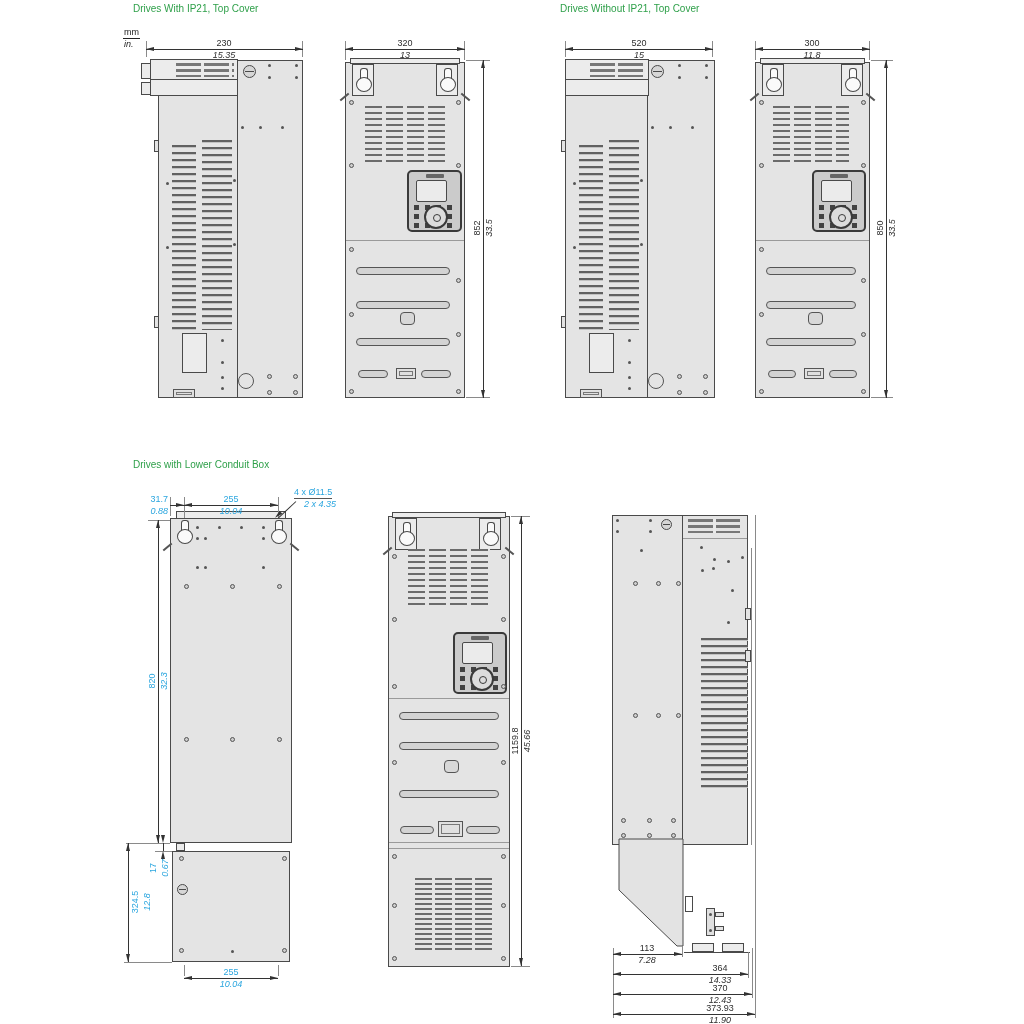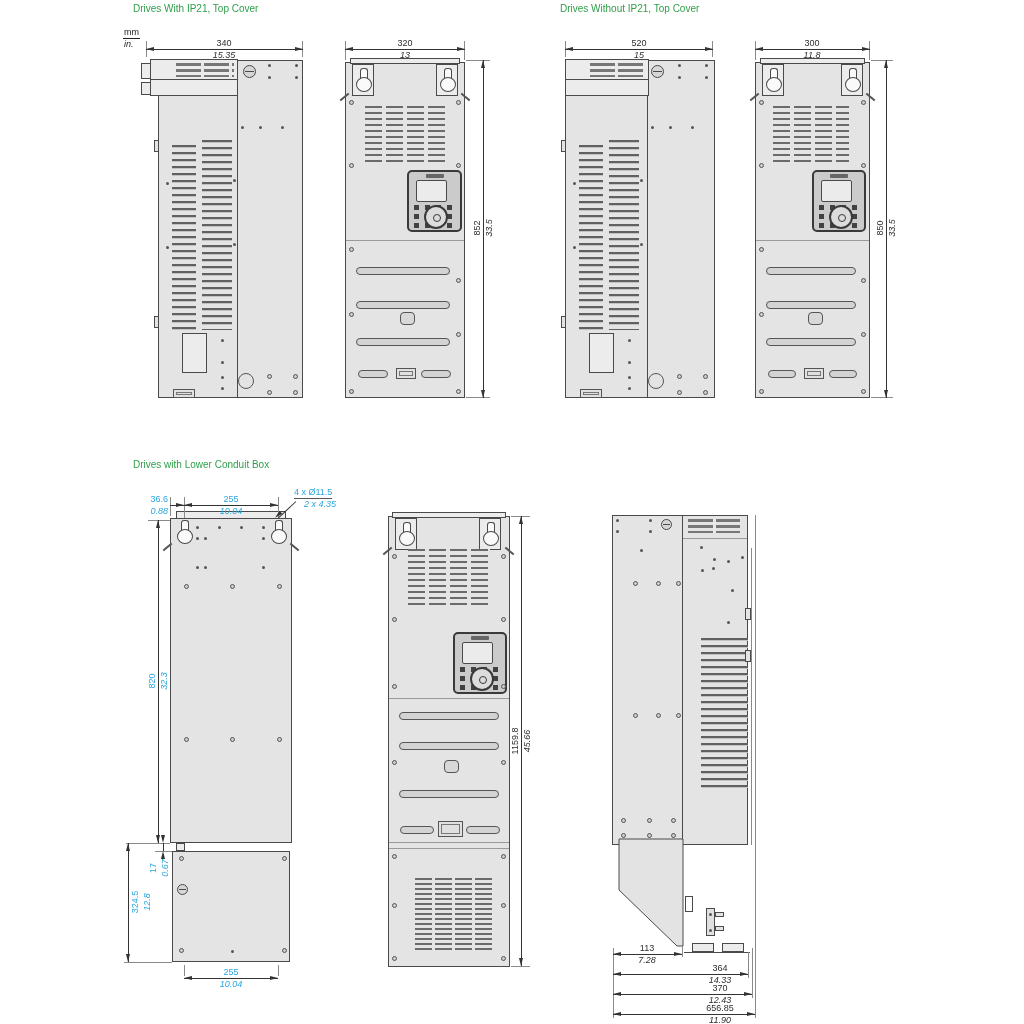--- a/index.html
+++ b/index.html
@@ -99,21 +99,21 @@
 <div class="conn" style="left:173px;top:389px;width:22px;height:9px"></div>
 <div class="p" style="left:154px;top:140px;width:5px;height:12px"></div>
 <div class="p" style="left:154px;top:316px;width:5px;height:12px"></div>
 
 <div class="lv ext" style="left:146px;top:41px;height:16px"></div>
 <div class="lv ext" style="left:302px;top:41px;height:16px"></div>
 <div class="lh dim" style="left:146px;top:49px;width:157px"></div>
 <div class="al" style="left:146px;top:47px"></div>
 <div class="ar" style="left:295px;top:47px"></div>
 <div class="dl" style="left:199px;top:38px">
-  <span class="mm">340</span>
+  <span class="mm">230</span>
   <span class="in">15.35</span>
 </div>
 
 <div class="p" style="left:345px;top:62px;width:120px;height:336px"></div>
 <div class="p pl" style="left:350px;top:58px;width:110px;height:6px"></div>
 <div class="p pl" style="left:352px;top:64px;width:22px;height:32px"></div>
 <div class="p pl" style="left:436px;top:64px;width:22px;height:32px"></div>
 <div class="kh" style="left:356px;top:68px"></div>
 <div class="kh" style="left:440px;top:68px"></div>
 <div class="tick" style="left:339px;top:96px;transform:rotate(-40deg)"></div>
@@ -291,21 +291,21 @@
 <div class="d" style="left:179px;top:948px"></div>
 <div class="d" style="left:282px;top:948px"></div>
 <div class="ds" style="left:231px;top:950px"></div>
 
 <div class="lv ext" style="left:170px;top:497px;height:19px"></div>
 <div class="lv ext" style="left:184px;top:497px;height:21px"></div>
 <div class="lv ext" style="left:278px;top:497px;height:21px"></div>
 <div class="lh dim" style="left:170px;top:505px;width:14px"></div>
 <div class="ar" style="left:176px;top:503px"></div>
 <div class="dl dr cyan" style="left:134px;top:494px">
-  <span class="mm">36.6</span>
+  <span class="mm">31.7</span>
   <span class="in">0.88</span>
 </div>
 <div class="lh dim" style="left:184px;top:505px;width:94px"></div>
 <div class="al" style="left:184px;top:503px"></div>
 <div class="ar" style="left:270px;top:503px"></div>
 <div class="dl cyan" style="left:206px;top:494px">
   <span class="mm">255</span>
   <span class="in">10.04</span>
 </div>
 <div class="leader" style="left:294px;top:487px">
@@ -472,15 +472,15 @@
 <div class="al" style="left:613px;top:992px"></div>
 <div class="ar" style="left:744px;top:992px"></div>
 <div class="dl" style="left:695px;top:983px">
   <span class="mm">370</span>
   <span class="in">12.43</span>
 </div>
 <div class="lh dim" style="left:613px;top:1014px;width:142px"></div>
 <div class="al" style="left:613px;top:1012px"></div>
 <div class="ar" style="left:747px;top:1012px"></div>
 <div class="dl" style="left:695px;top:1003px">
-  <span class="mm">656.85</span>
+  <span class="mm">373.93</span>
   <span class="in">11.90</span>
 </div>
 
 </body></html>

